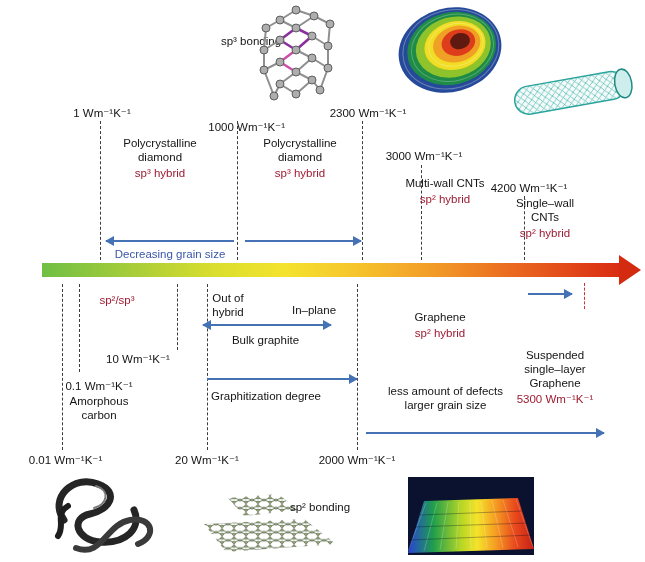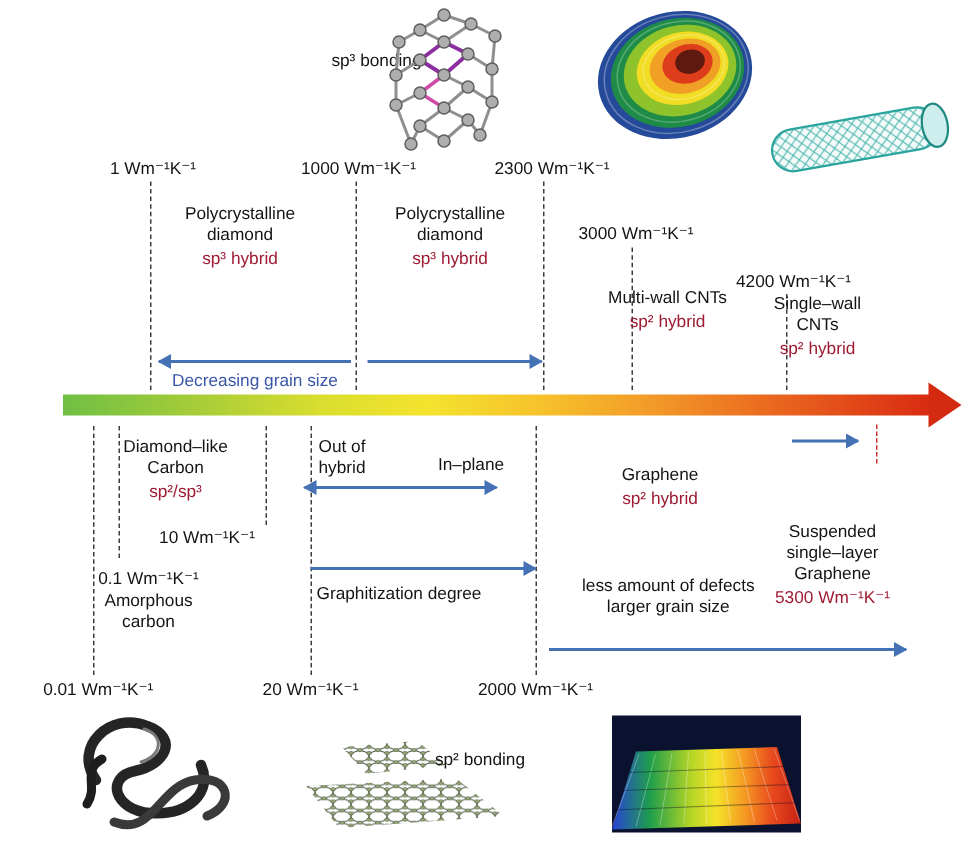--- a/index.html
+++ b/index.html
@@ -128,40 +128,40 @@
       </pattern>
     </defs>
     <g transform="rotate(-10 65 42)">
       <rect x="4" y="28" width="112" height="28" rx="14" fill="#f4fbfa"></rect>
       <rect x="4" y="28" width="112" height="28" rx="14" fill="url(#swmesh)" stroke="#2aa49c" stroke-width="1.5"></rect>
       <ellipse cx="114" cy="42" rx="8.5" ry="14.5" fill="#cdeeec" stroke="#1f8a83" stroke-width="1.5"></ellipse>
     </g>
   </svg>
 
   <div class="t" style="left:58px; top:106px; width:88px;">1 Wm⁻¹K⁻¹</div>
-  <div class="t" style="left:193px; top:106px; width:92px;">1000 Wm⁻¹K⁻¹</div>
+  <div class="t" style="left:193px; top:120px; width:92px;text-align:right;">1000 Wm⁻¹K⁻¹</div>
   <div class="t" style="left:322px; top:106px; width:92px;">2300 Wm⁻¹K⁻¹</div>
   <div class="t" style="left:378px; top:149px; width:92px;">3000 Wm⁻¹K⁻¹</div>
   <div class="t" style="left:483px; top:181px; width:92px;">4200 Wm⁻¹K⁻¹</div>
 
   <div class="vline" style="left:100px; top:121px; height:139px;"></div>
   <div class="vline" style="left:237px; top:121px; height:139px;"></div>
   <div class="vline" style="left:362px; top:121px; height:139px;"></div>
   <div class="vline" style="left:421px; top:165px; height:95px;"></div>
   <div class="vline" style="left:524px; top:196px; height:64px;"></div>
 
   <div class="t" style="left:108px; top:136px; width:104px;">
     <div>Polycrystalline diamond</div>
     <div class="red hyb">sp³ hybrid</div>
   </div>
   <div class="t" style="left:246px; top:136px; width:108px;">
     <div>Polycrystalline diamond</div>
     <div class="red hyb">sp³ hybrid</div>
   </div>
-  <div class="t" style="left:405px; top:192px; width:80px;">
+  <div class="t" style="left:405px; top:176px; width:80px;">
     <div>Multi-wall CNTs</div>
     <div class="red hyb">sp² hybrid</div>
   </div>
   <div class="t" style="left:505px; top:196px; width:80px;">
     <div>Single–wall CNTs</div>
     <div class="red hyb">sp² hybrid</div>
   </div>
 
   <div class="t blue" style="left:104px; top:219px; width:132px;margin-top:28px;">Decreasing grain size</div>
   <div class="arr l" style="left:106px; top:240px; width:128px;"></div>
@@ -172,27 +172,27 @@
   <div class="axis-head"></div>
 
   <div class="vline" style="left:62px;  top:284px; height:166px;"></div>
   <div class="vline" style="left:79px;  top:284px; height:88px;"></div>
   <div class="vline" style="left:177px; top:284px; height:66px;"></div>
   <div class="vline" style="left:207px; top:284px; height:166px;"></div>
   <div class="vline" style="left:357px; top:284px; height:166px;"></div>
   <div class="vline redline" style="left:584px; top:283px; height:26px;"></div>
 
   <div class="t" style="left:74px; top:291px; width:86px;">
-    <div>Diamond–like Carbon</div>
     <div class="red hyb">sp²/sp³</div>
   </div>
 
   <div class="t" style="left:202px; top:291px; width:52px;">Out of hybrid</div>
   <div class="t" style="left:284px; top:303px; width:60px;">In–plane</div>
   <div class="arr dbl" style="left:203px; top:324px; width:128px;"></div>
+  <div class="t" style="left:213px; top:333px; width:105px;">Bulk graphite</div>
 
   <div class="t" style="left:102px; top:352px; width:72px;text-align:center;">10 Wm⁻¹K⁻¹</div>
   <div class="t" style="left:60px; top:379px; width:78px;">0.1 Wm⁻¹K⁻¹</div>
   <div class="t" style="left:62px; top:394px; width:74px;">Amorphous carbon</div>
 
   <div class="arr r" style="left:207px; top:378px; width:150px;"></div>
   <div class="t" style="left:192px; top:389px; width:148px;">Graphitization degree</div>
 
   <div class="t" style="left:398px; top:310px; width:84px;">
     <div>Graphene</div>

